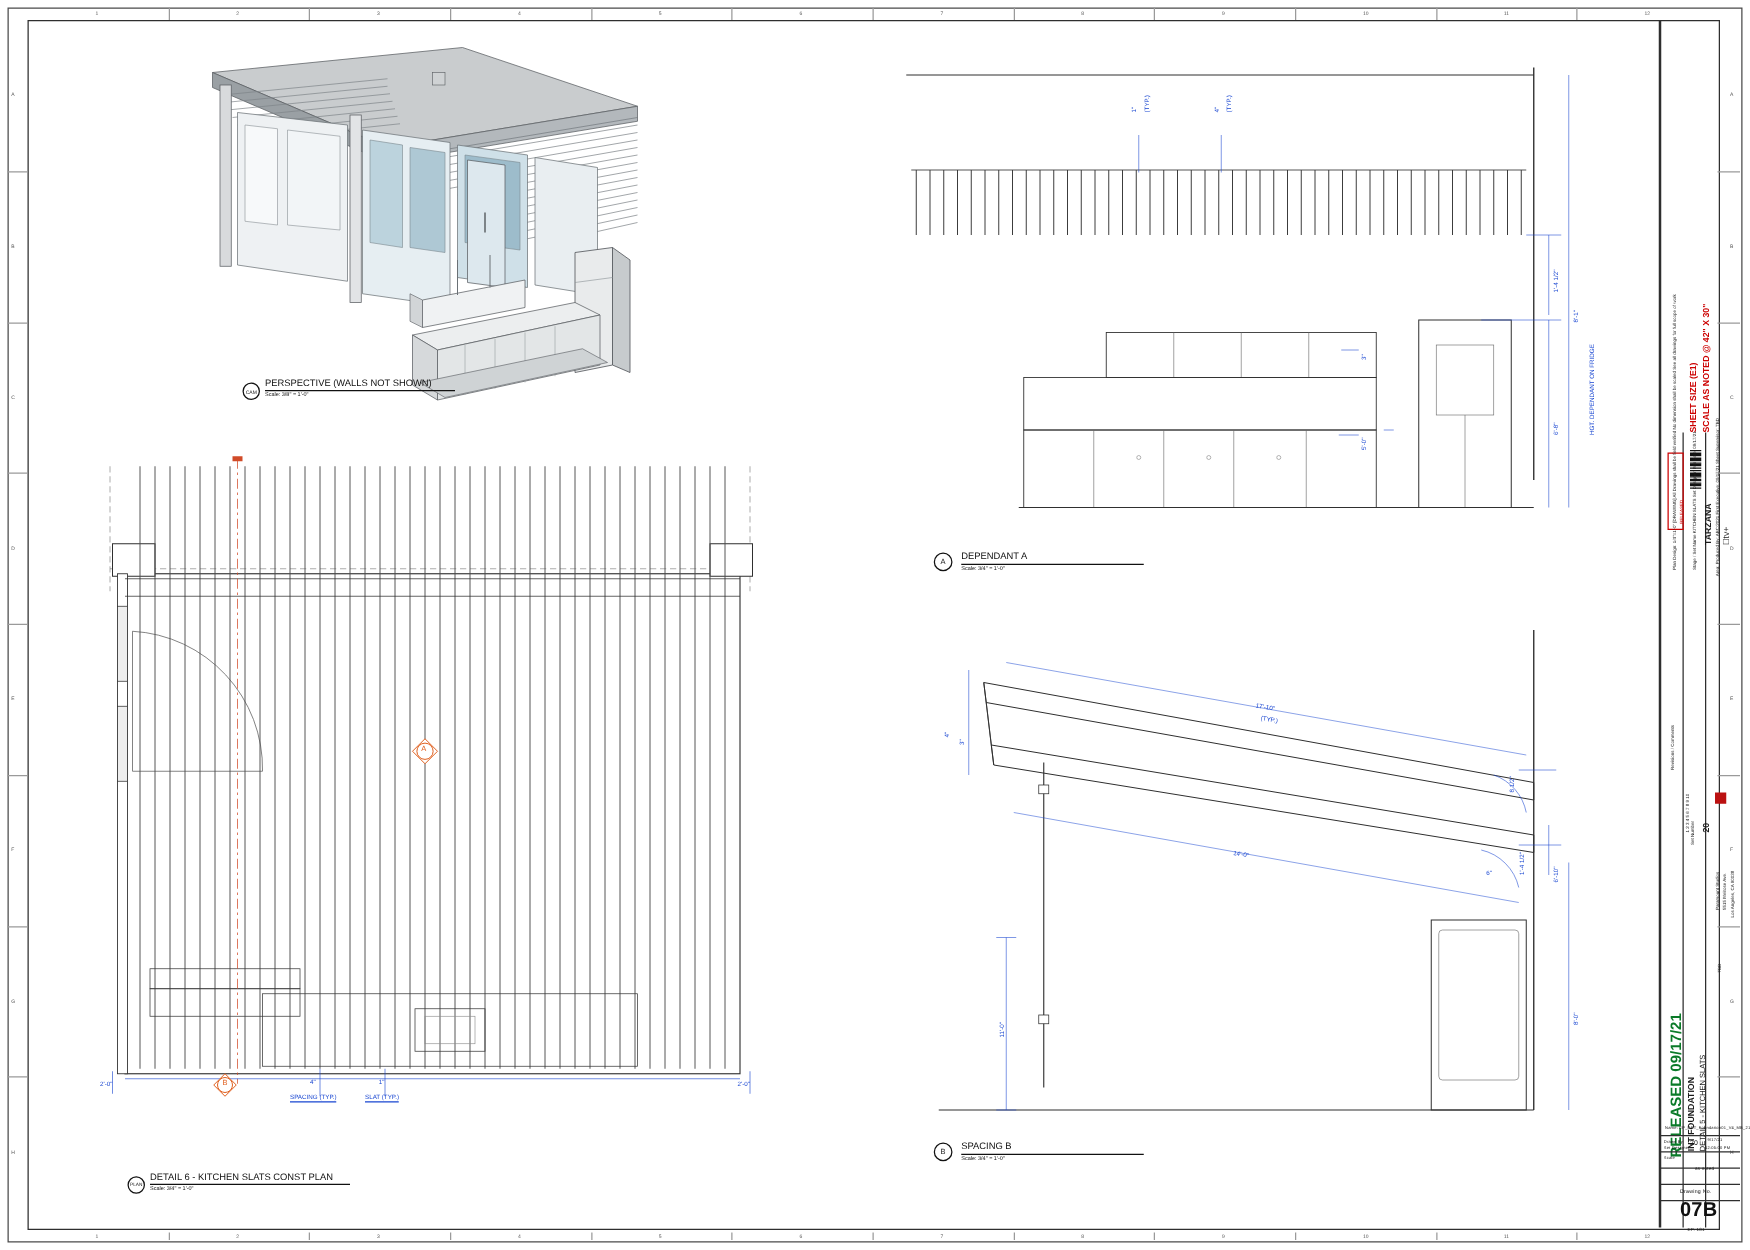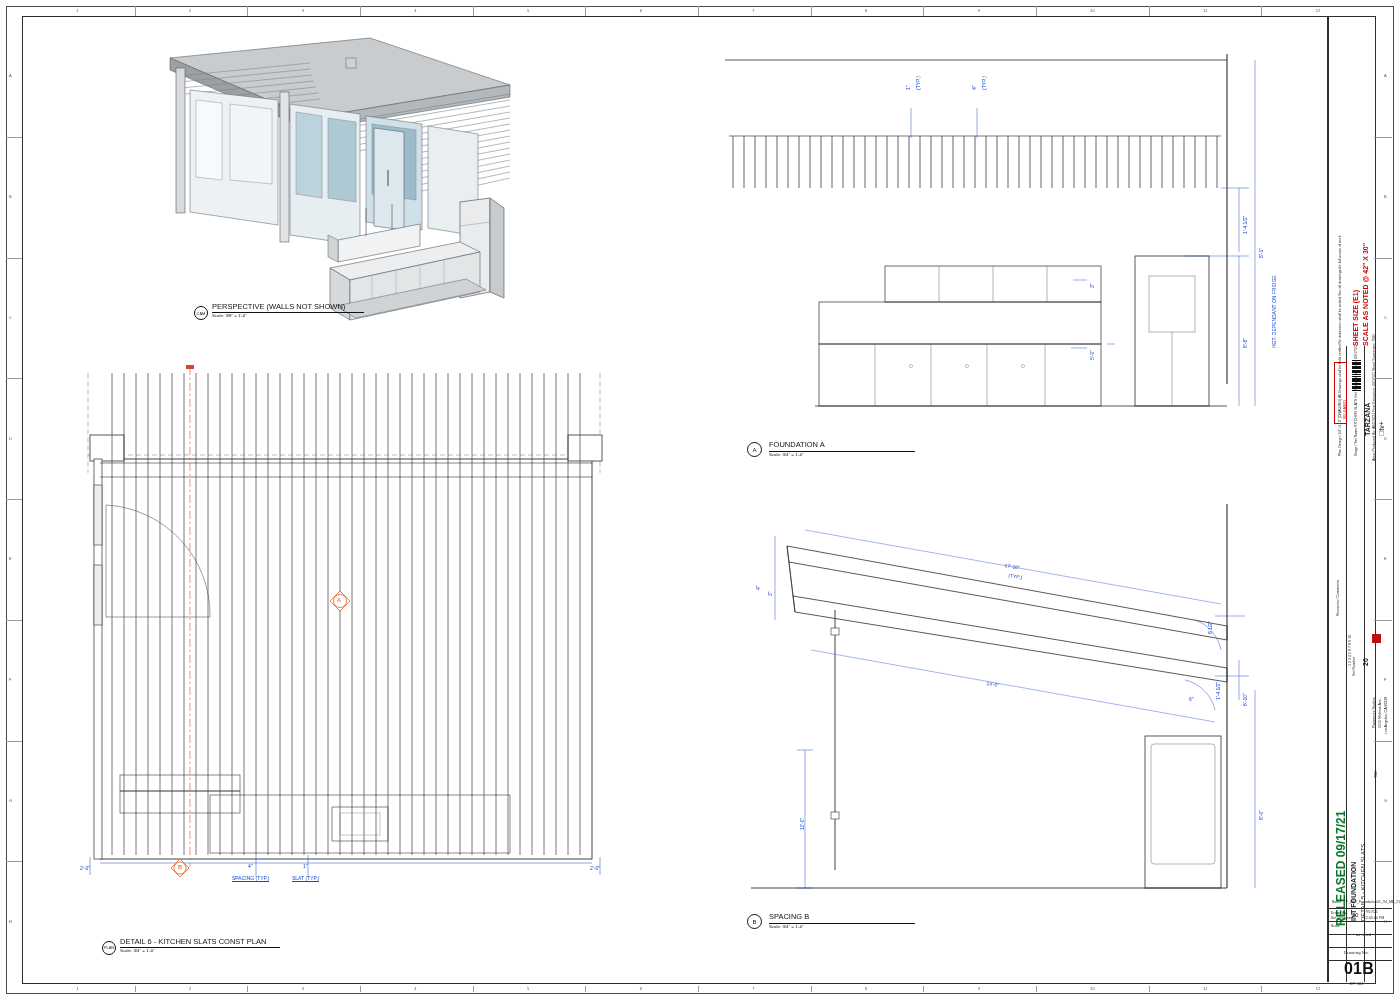--- a/index.html
+++ b/index.html
@@ -436,21 +436,21 @@
     <div class="lbl-b" style="left:256px;top:42px;transform:rotate(-90deg);transform-origin:left top;">4"</div>
     <div class="lbl-b" style="left:266px;top:42px;transform:rotate(-90deg);transform-origin:left top;">(TYP.)</div>
     <div class="lbl-b" style="left:527px;top:186px;transform:rotate(-90deg);transform-origin:left top;">1'-4 1/2"</div>
     <div class="lbl-b" style="left:374px;top:240px;transform:rotate(-90deg);transform-origin:left top;">3"</div>
     <div class="lbl-b" style="left:527px;top:300px;transform:rotate(-90deg);transform-origin:left top;">6'-8"</div>
     <div class="lbl-b" style="left:543px;top:210px;transform:rotate(-90deg);transform-origin:left top;">8'-1"</div>
     <div class="lbl-b" style="left:374px;top:312px;transform:rotate(-90deg);transform-origin:left top;">5'-0"</div>
     <div class="lbl-b" style="left:556px;top:300px;transform:rotate(-90deg);transform-origin:left top;">HGT. DEPENDANT ON FRIDGE</div>
 
     <div class="bubble" style="left:32px;top:394px;">A</div>
-    <div class="lbl-t" style="left:54px;top:392px;">FOUNDATION A</div>
+    <div class="lbl-t" style="left:54px;top:392px;">DEPENDANT A</div>
     <div class="titlerule" style="left:54px;top:403px;width:146px;"></div>
     <div class="lbl-s" style="left:54px;top:404px;">Scale: 3/4" = 1'-0"</div>
   </div>
 
   <div id="sectB">
     <svg width="570" height="430" viewBox="0 0 570 430">
 
       <line x1="512" y1="4" x2="512" y2="388" stroke="#2f2f2f" stroke-width="1.1"></line>
 
       <line x1="36" y1="388" x2="512" y2="388" stroke="#2f2f2f" stroke-width="0.9"></line>
@@ -583,17 +583,17 @@
 
     <div class="lbl t6" style="left:24px;top:896px;font-size:5.5px;">20</div>
 
     <div class="lbl tiny" style="left:38px;top:894px;font-size:3.2px;">9/17/21</div>
     <div class="lbl tiny" style="left:36px;top:900px;font-size:3.2px;">12:05:00 PM</div>
 
     <div class="lbl tiny" style="left:3px;top:908px;font-size:3.2px;">Scale</div>
     <div class="lbl tiny" style="left:28px;top:917px;font-size:3.6px;">as noted</div>
 
     <div class="lbl tiny" style="left:16px;top:934px;font-size:4.2px;">Drawing No.</div>
-    <div class="lbl t16" style="left:16px;top:944px;">01B</div>
+    <div class="lbl t16" style="left:16px;top:944px;">07B</div>
     <div class="lbl tiny" style="left:22px;top:966px;font-size:3.6px;">EP. 101</div>
   </div>
 
 </div>
 
 </body></html>

